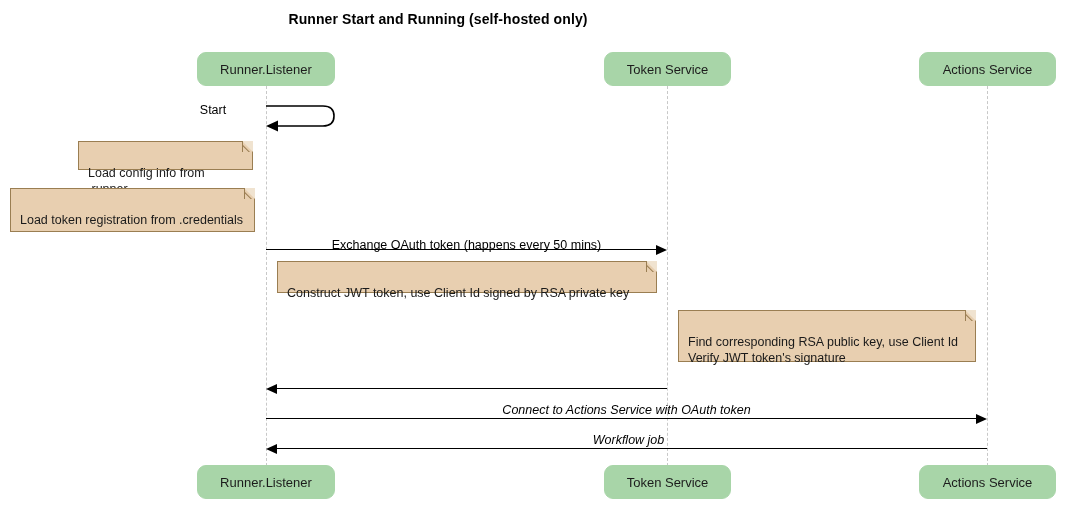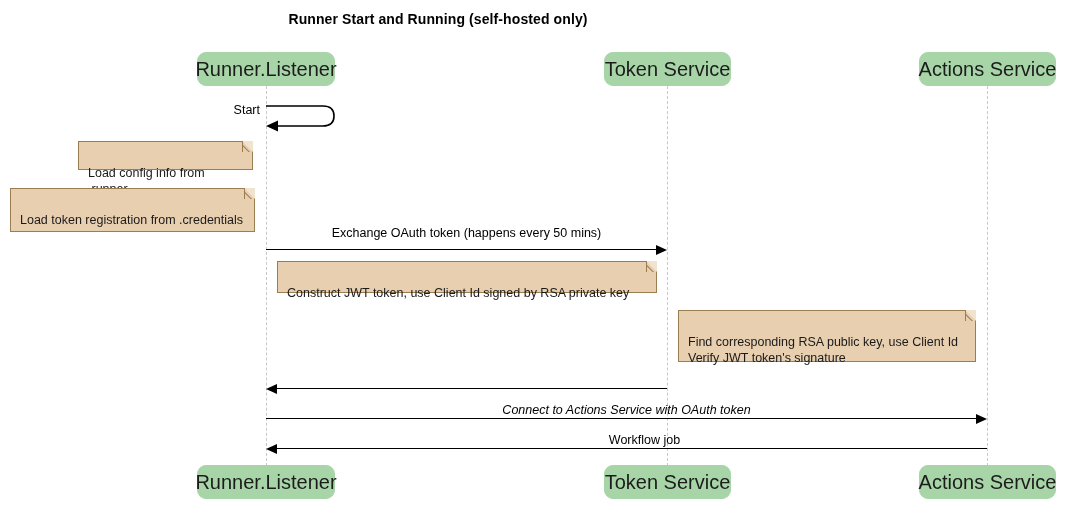--- a/index.html
+++ b/index.html
@@ -36,21 +36,21 @@
   }
   .participant {
     position: absolute;
     height: 34px;
     background: #a8d5a8;
     border: 1px solid #a8d5a8;
     border-radius: 9px;
     display: flex;
     align-items: center;
     justify-content: center;
-    font-size: 20px;
+    font-size: 13px;
     color: #1c1c1c;
     box-sizing: border-box;
     white-space: nowrap;
   }
   .note {
     position: absolute;
     background: #e8cfb0;
     border: 1px solid #9a7e52;
     box-sizing: border-box;
     font-size: 12.5px;
@@ -119,21 +119,20 @@
     border-right: 11px solid #000000;
   }
   .msg-label {
     position: absolute;
     font-size: 12.5px;
     color: #000000;
     text-align: center;
     white-space: nowrap;
   }
   .msg-label.right-align {
-    text-align: right;
   }
   .selfloop {
     position: absolute;
   }
 </style>
 </head>
 <body>
 
 <div id="canvas">
 
@@ -174,21 +173,21 @@
     <span class="fold"></span>
     <span class="fold-edge"></span>
   </div>
 
   <div class="note" style="left:10px; top:188px; width:245px; height:44px;">
     <span>Load token registration from .credentials</span>
     <span class="fold"></span>
     <span class="fold-edge"></span>
   </div>
 
-  <div class="msg-label" style="left:266px; top:226px; width:401px;">Exchange OAuth token (happens every 50 mins)</div>
+  <div class="msg-label" style="left:266px; top:238px; width:401px;">Exchange OAuth token (happens every 50 mins)</div>
   <div class="msg-line" style="left:266px; top:249px; width:397px;"></div>
   <div class="arrow-right" style="left:656px; top:244.5px;"></div>
 
   <div class="note" style="left:678px; top:310px; width:298px; height:52px;">
     <span>Find corresponding RSA public key, use Client Id
 Verify JWT token's signature</span>
     <span class="fold"></span>
     <span class="fold-edge"></span>
   </div>
 
@@ -198,17 +197,17 @@
     <span class="fold-edge"></span>
   </div>
 
   <div class="msg-line" style="left:277px; top:388px; width:390px;"></div>
   <div class="arrow-left" style="left:266px; top:383.5px;"></div>
 
   <div class="msg-label" style="left:266px; top:403px; width:721px;font-style:italic;">Connect to Actions Service with OAuth token</div>
   <div class="msg-line" style="left:266px; top:418px; width:717px;"></div>
   <div class="arrow-right" style="left:976px; top:413.5px;"></div>
 
-  <div class="msg-label" style="left:286px; top:433px; width:717px;">Workflow job</div>
+  <div class="msg-label" style="left:270px; top:433px; width:717px;font-style:italic;">Workflow job</div>
   <div class="msg-line" style="left:277px; top:448px; width:710px;"></div>
   <div class="arrow-left" style="left:266px; top:443.5px;"></div>
 
 </div>
 
 </body></html>

